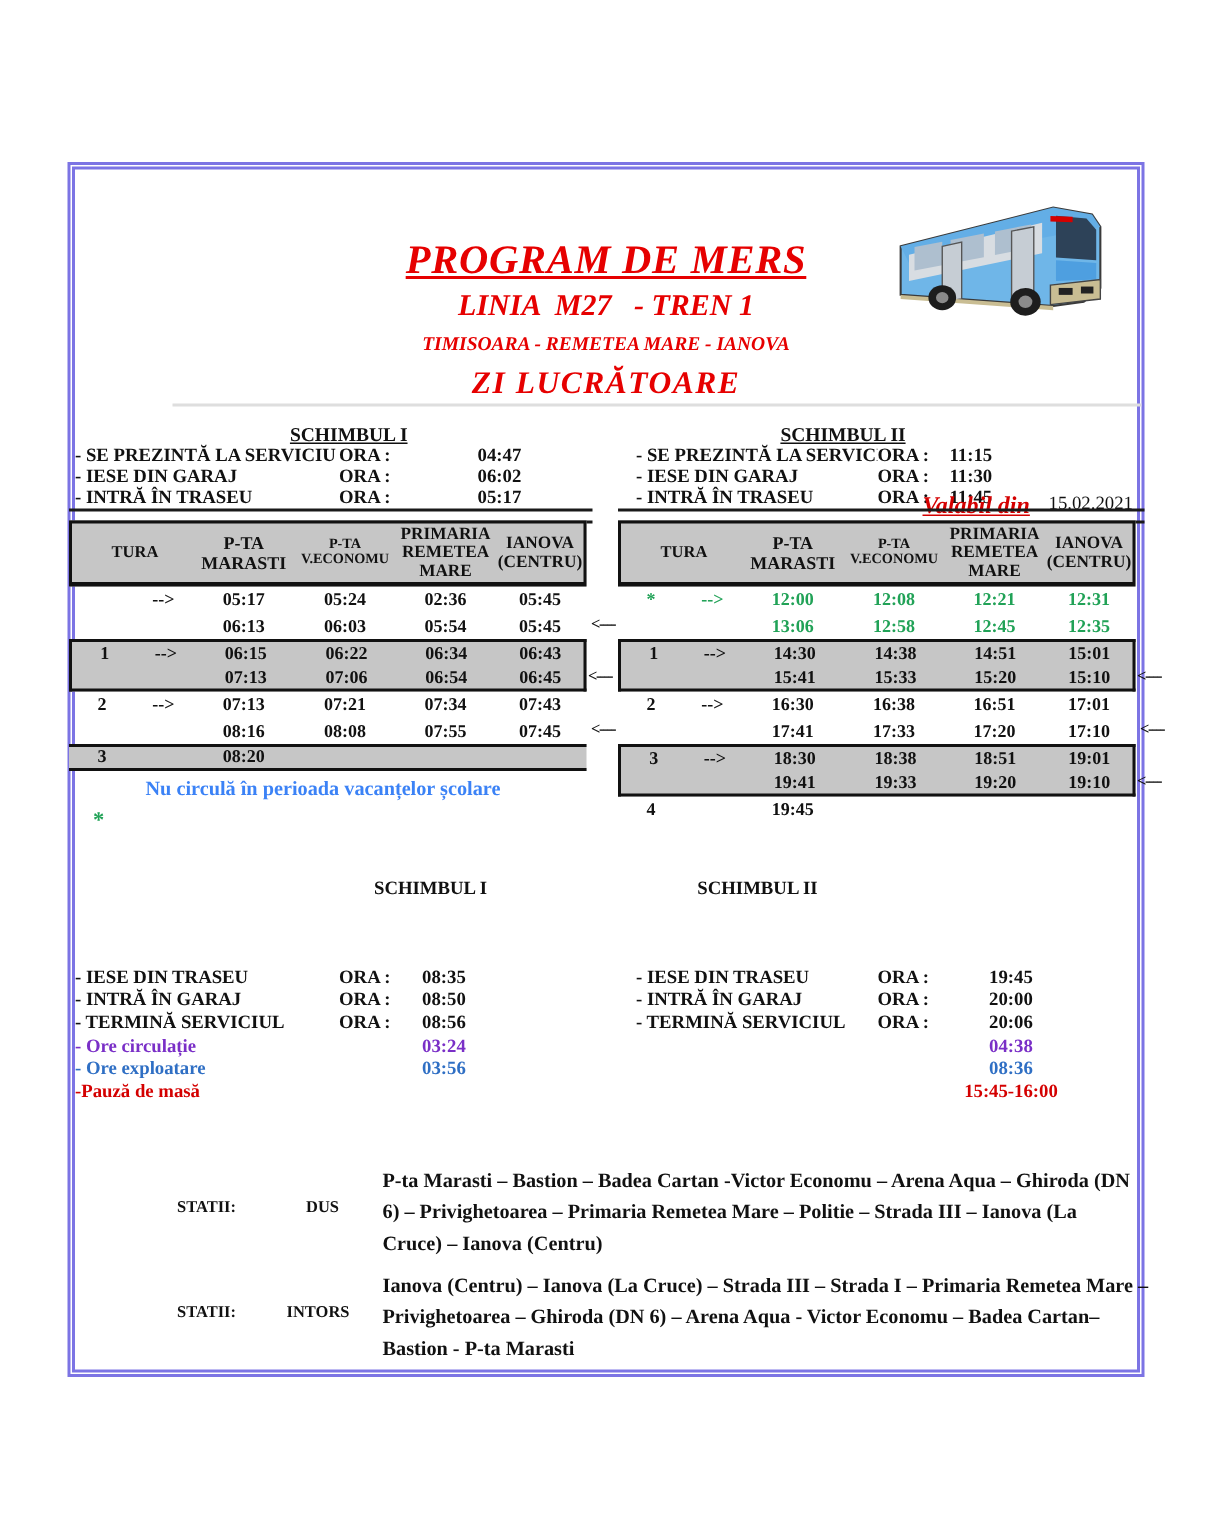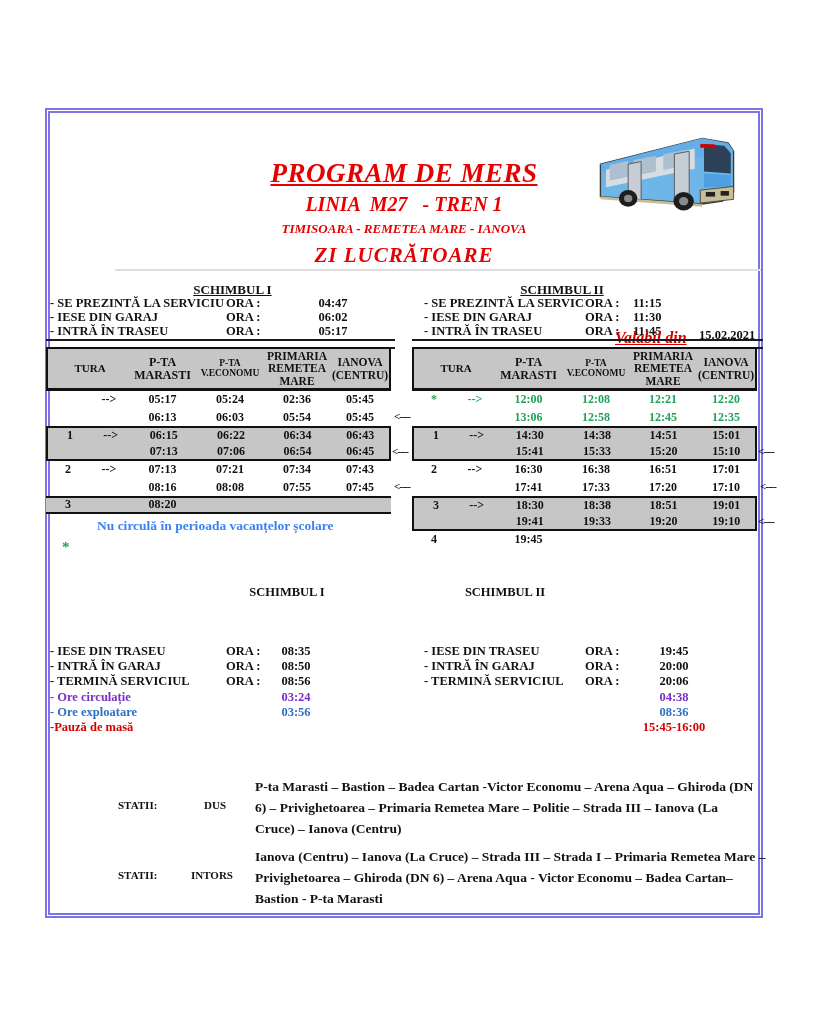--- a/index.html
+++ b/index.html
@@ -23,21 +23,21 @@
   .sh-title{font-size:13px;font-weight:bold;text-decoration:underline;text-align:center;}
   .shblock{position:absolute;}
   .srow{display:flex;height:14.3px;align-items:center;font-size:12.5px;font-weight:bold;}
   .srow .lbl{overflow:hidden;white-space:nowrap;}
   .srow .ora{white-space:nowrap;}
   .srow .tm{text-align:center;white-space:nowrap;}
   .shL .lbl{width:176px;} .shL .ora{width:84px;} .shL .tm{width:46px;}
   .shR .lbl{width:161px;} .shR .ora{width:48px;} .shR .tm{width:60px;text-align:left;}
   .valabil-lbl{left:615px;top:329px;width:80px;font-size:16px;font-weight:bold;font-style:italic;
                text-decoration:underline;color:#d40000;}
-  .valabil-date{left:699px;top:328px;width:62px;font-size:12.5px;font-weight:bold;}
+  .valabil-date{left:699px;top:328px;width:62px;font-size:12.5px;font-weight:normal;}
   .dline{height:6px;border-top:2px solid #1a1a1a;border-bottom:2px solid #1a1a1a;}
   
   .tbl{position:absolute;width:345px;}
   .thead{display:flex;height:44px;background:#c6c6c6;border:2px solid #111;
          border-bottom:3px solid #111;align-items:center;box-sizing:border-box;}
   .thead div{text-align:center;font-weight:bold;line-height:1.05;}
   .th-tura{width:80px;text-align:center;padding-left:4px;font-size:11px;box-sizing:border-box;}
   .th-c1{width:69px;font-size:12px;}
   .th-c2{width:66px;font-size:9.5px;}
   .th-c3{width:68px;font-size:11.5px;}
@@ -221,21 +221,21 @@
         <div class="th-c2">P-TA V.ECONOMU</div>
         <div class="th-c3">PRIMARIA REMETEA MARE</div>
         <div class="th-c4">IANOVA (CENTRU)</div>
       </div>
       <div class="trow green">
         <div class="c-num">*</div>
         <div class="c-dir">--&gt;</div>
         <div class="c-t1">12:00</div>
         <div class="c-t2">12:08</div>
         <div class="c-t3">12:21</div>
-        <div class="c-t4">12:20</div>
+        <div class="c-t4">12:31</div>
       </div>
       <div class="trow green">
         <div class="c-num"></div>
         <div class="c-dir"></div>
         <div class="c-t1">13:06</div>
         <div class="c-t2">12:58</div>
         <div class="c-t3">12:45</div>
         <div class="c-t4">12:35</div>
       </div>
       <div class="trow gray bt bs">

